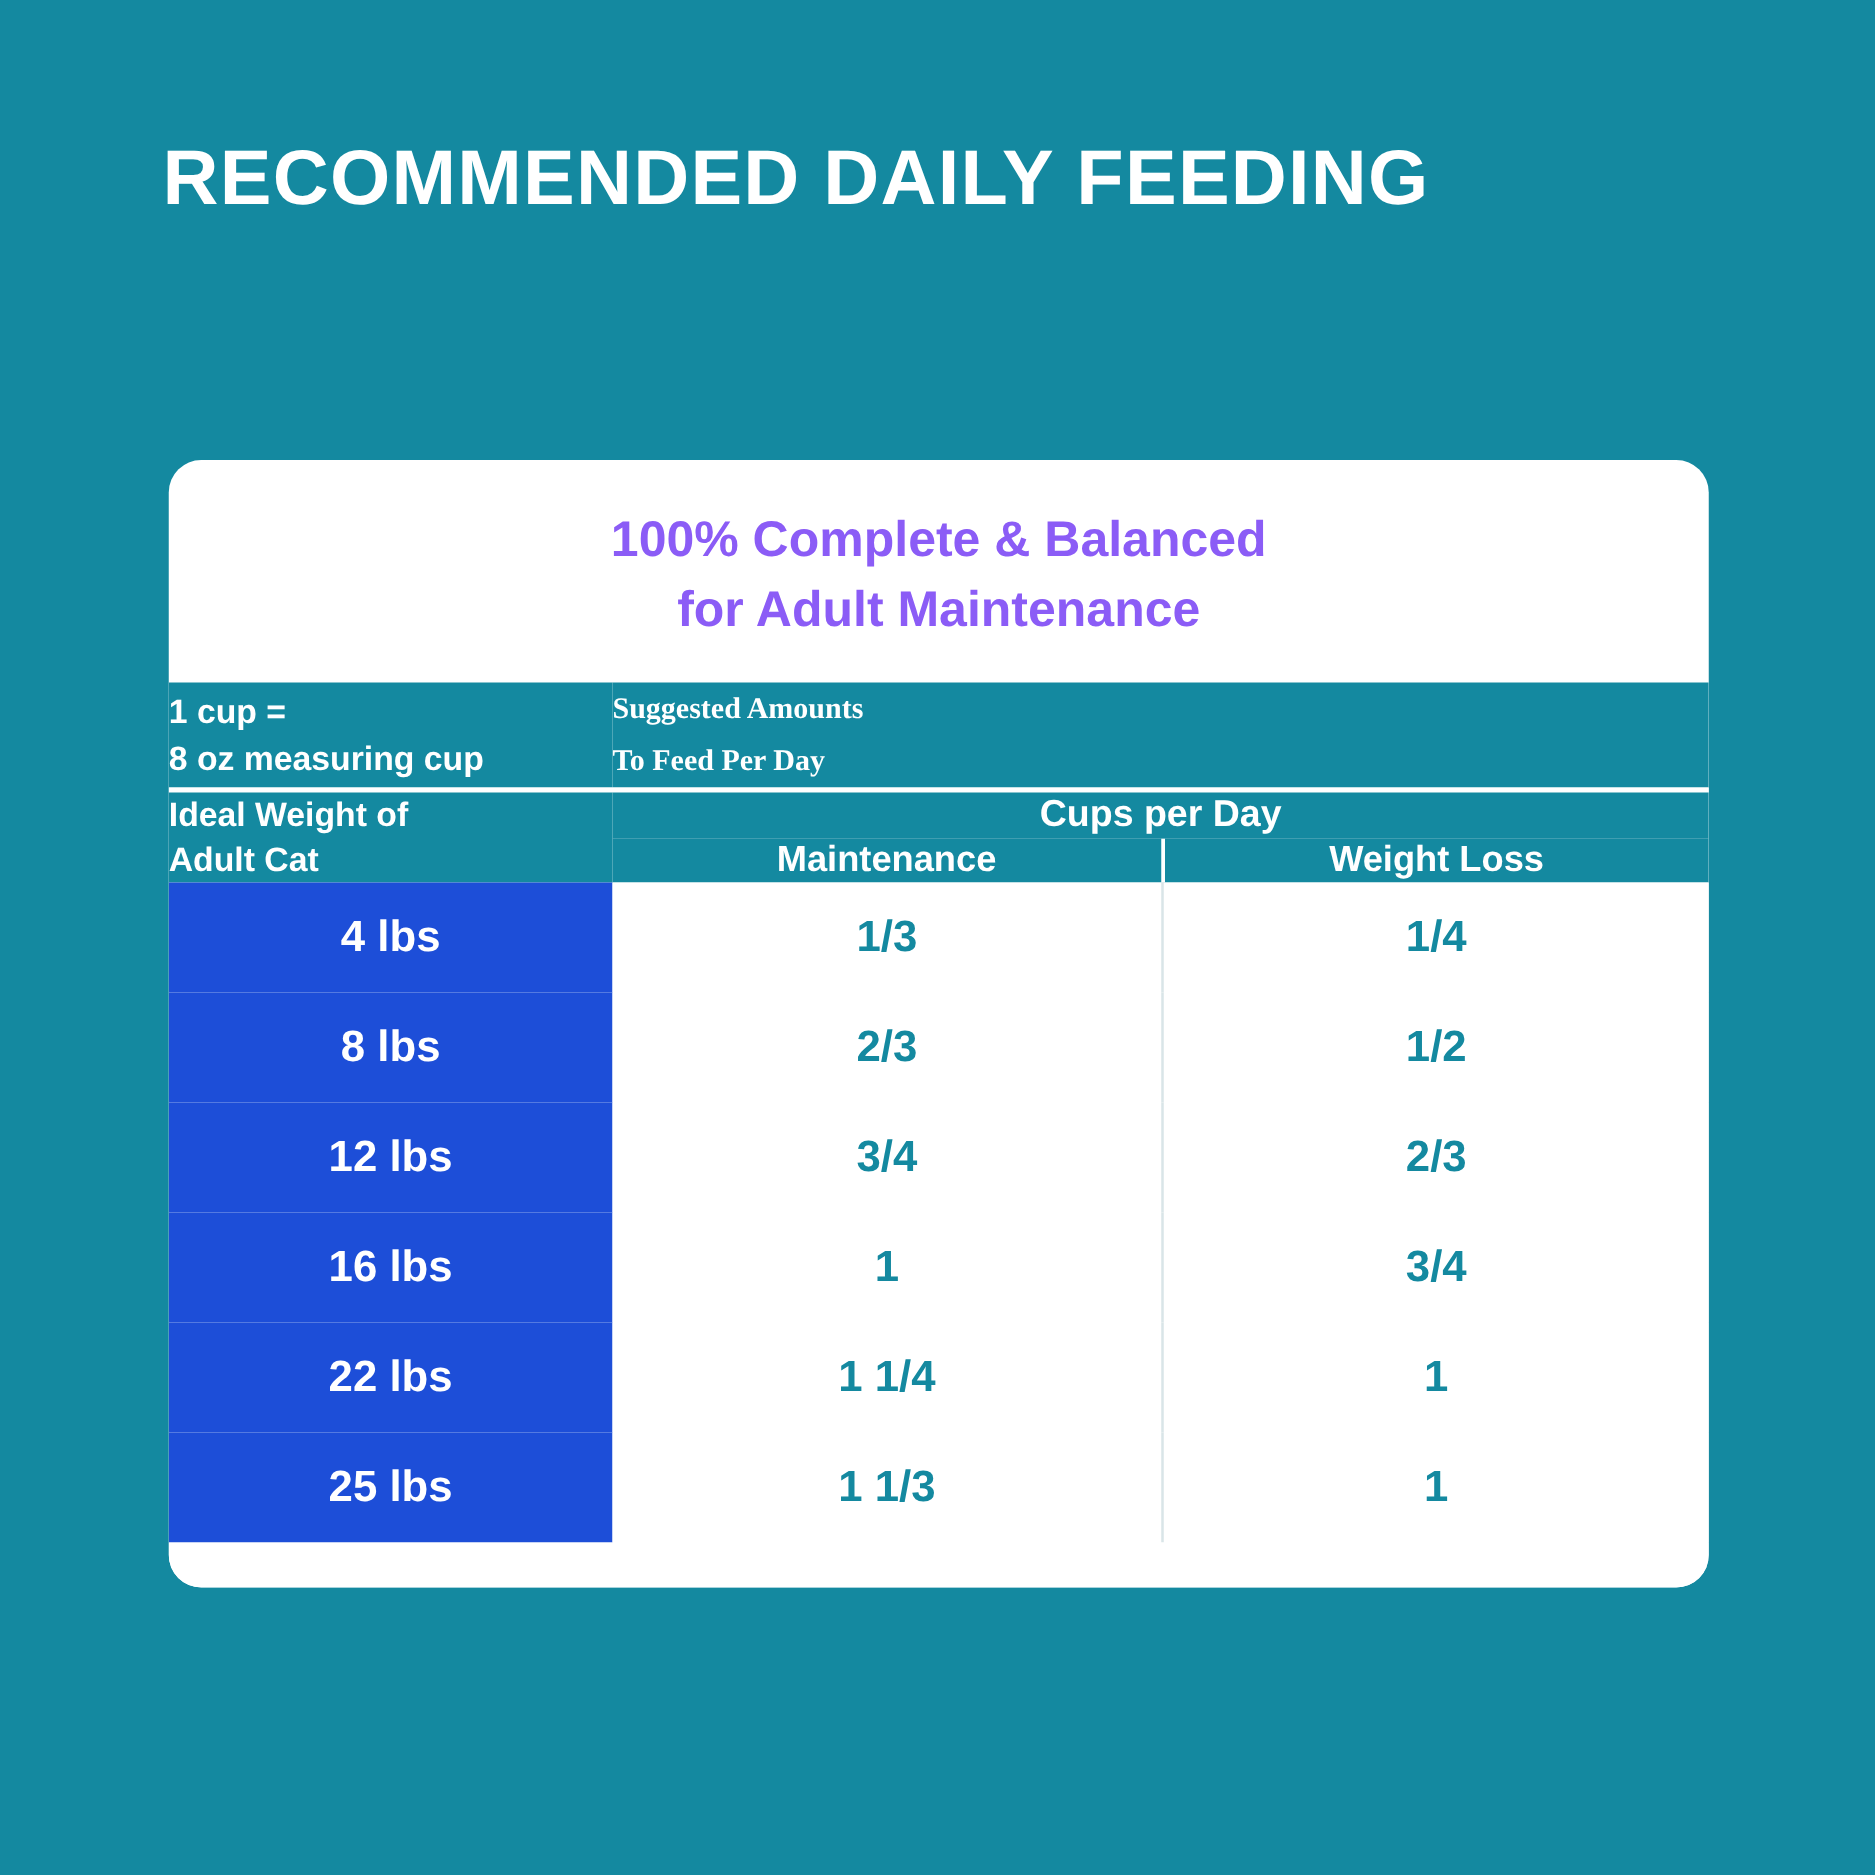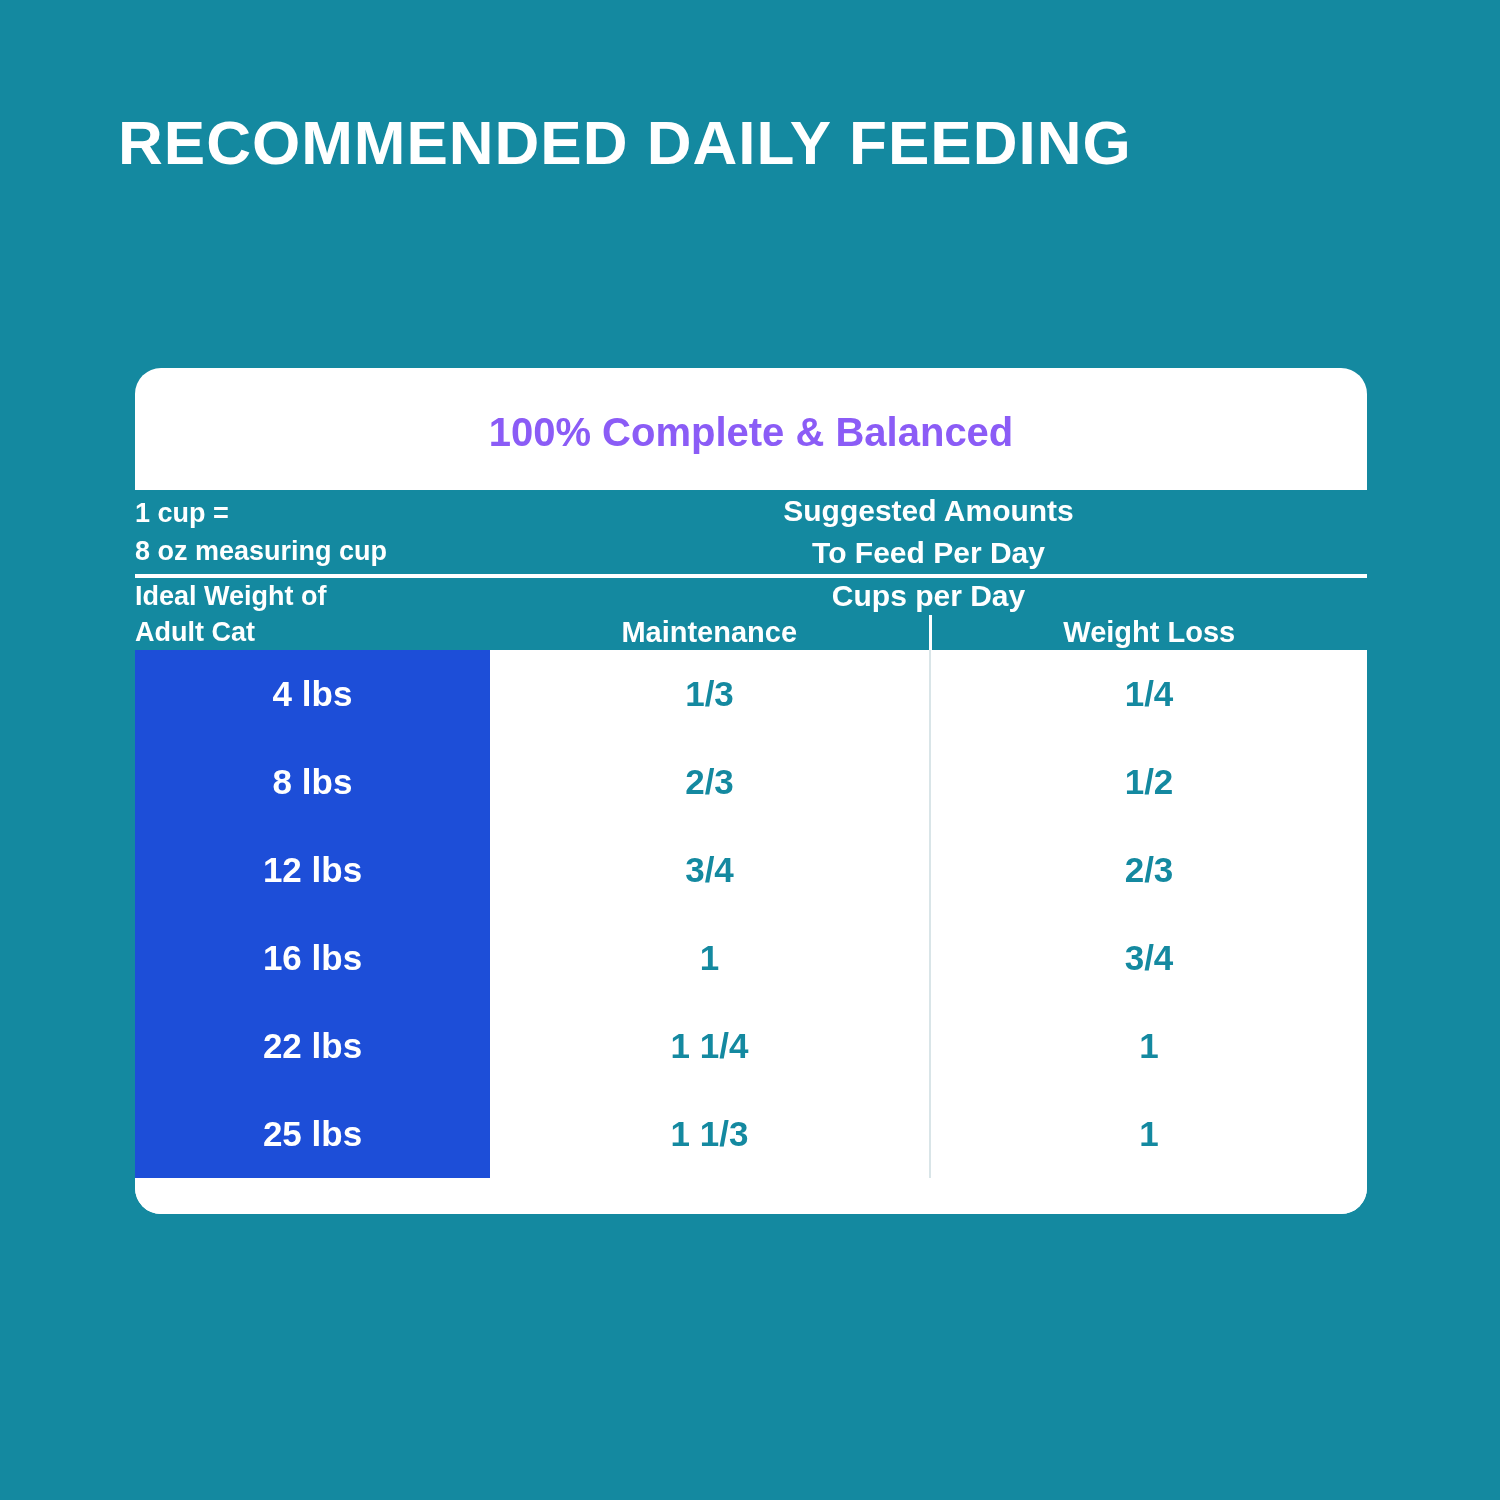--- a/index.html
+++ b/index.html
@@ -16,21 +16,21 @@
 
   .page {
     position: relative;
     width: 1500px;
     height: 1500px;
     box-sizing: border-box;
   }
 
   .headline {
     position: absolute;
-    left: 118px;
+    left: 130px;
     top: 108px;
     width: 1290px;
     color: #ffffff;
     font-size: 62px;
     line-height: 70px;
     font-weight: bold;
     letter-spacing: 1px;
     text-transform: uppercase;
     font-stretch: condensed;
   }
@@ -87,25 +87,25 @@
     font-size: 27px;
     line-height: 38px;
     font-weight: bold;
     vertical-align: middle;
     box-sizing: border-box;
   }
   .cup-note .line { display: block; white-space: nowrap; }
 
   .suggested {
     padding: 30px 20px;
-    font-size: 30px;
+    font-size: 24px;
     line-height: 42px;
     font-weight: bold;
-    text-align: center;
     vertical-align: middle;
+    font-family: Liberation Serif, serif;
   }
   .suggested .line { display: block; }
 
   .sep-row td {
     height: 4px;
     background: #ffffff;
     padding: 0;
   }
 
   .ideal-weight {
@@ -178,20 +178,21 @@
 <div class="page">
 
   <div class="headline">
     <span class="line">RECOMMENDED DAILY FEEDING</span>
   </div>
 
   <div class="card">
 
     <div class="card-subtitle">
       <span class="line">100% Complete &amp; Balanced</span>
+      <span class="line">for Adult Maintenance</span>
     </div>
 
     <table class="feeding">
       <colgroup>
         <col style="width:355px">
         <col style="width:440px">
         <col style="width:437px">
       </colgroup>
       <tbody>
         <tr class="band-teal">

